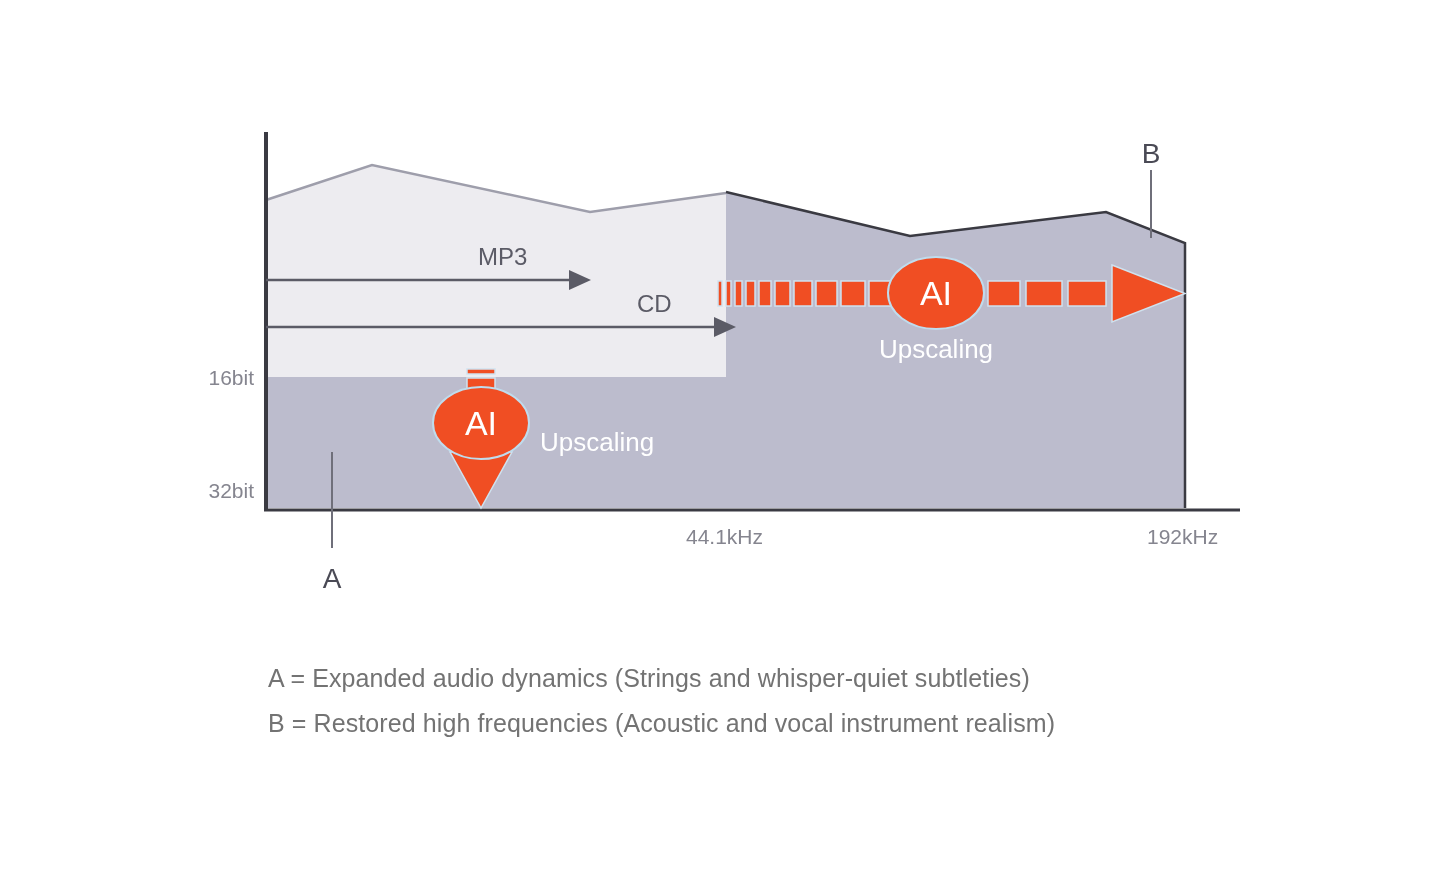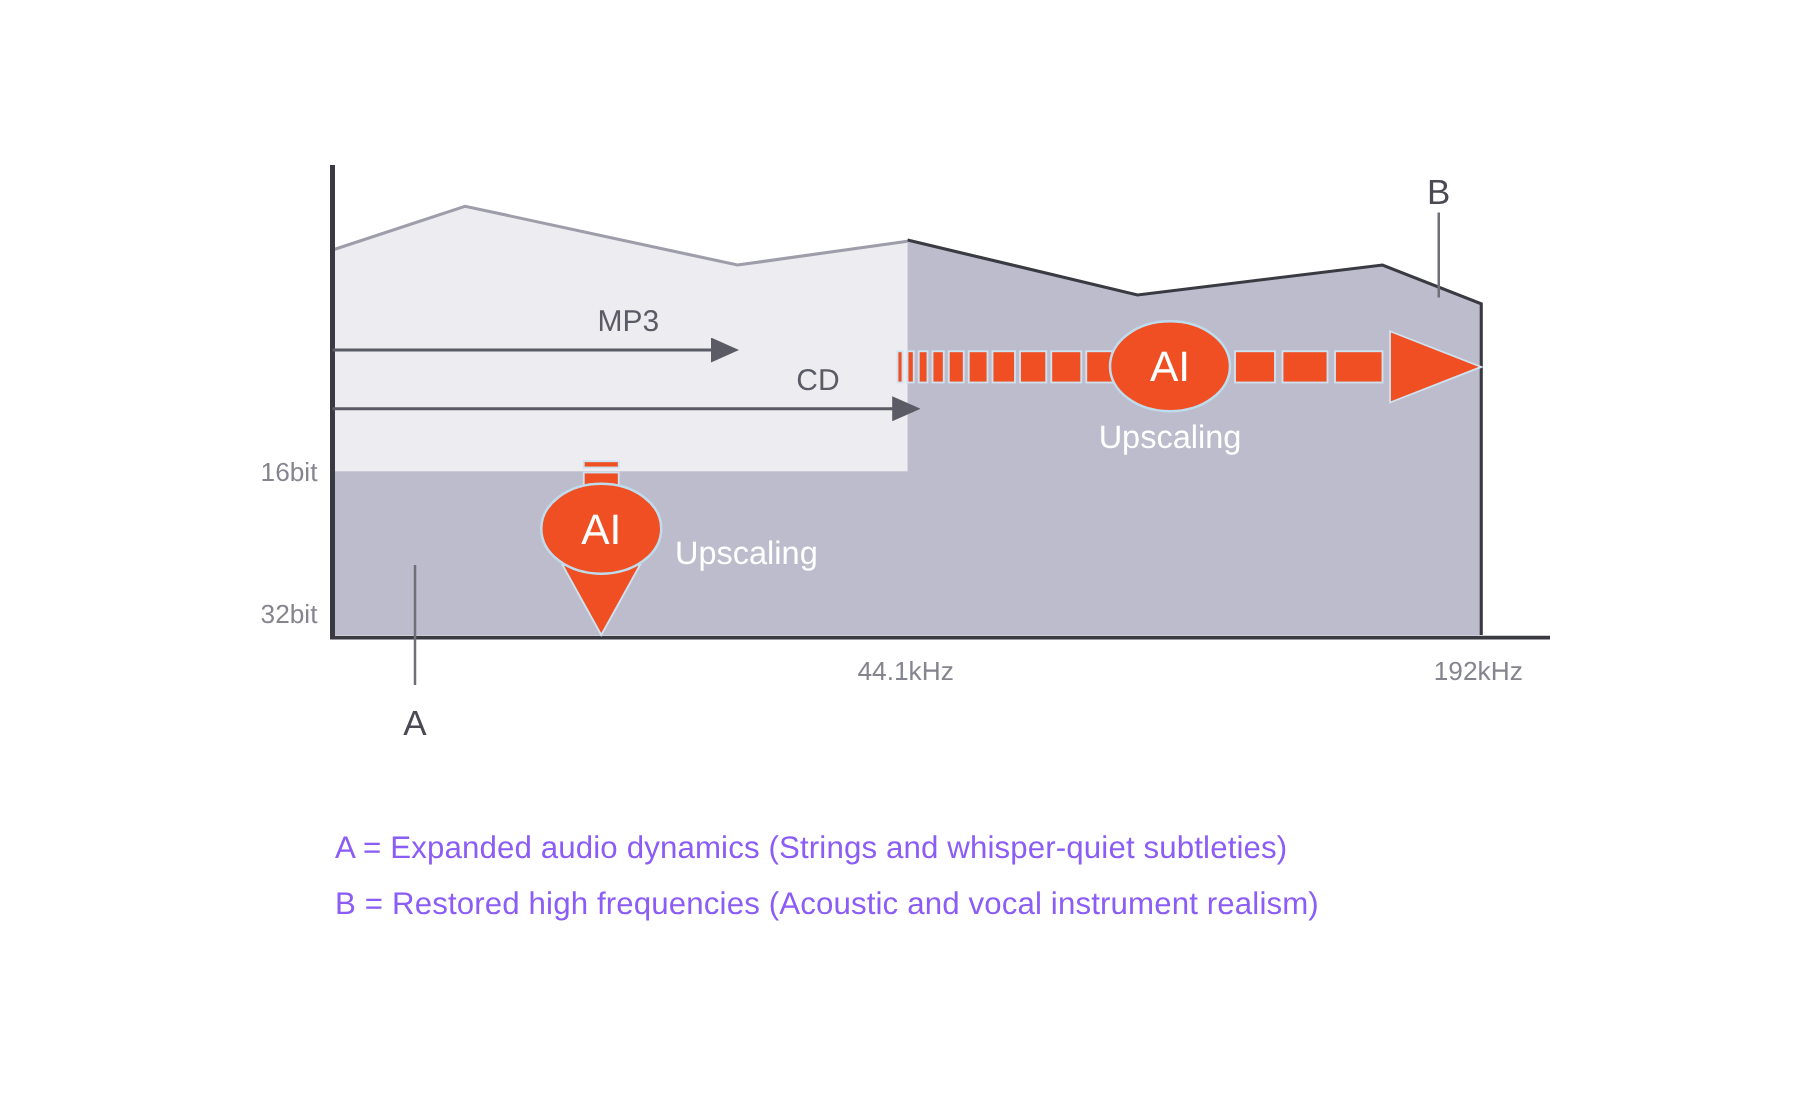--- a/index.html
+++ b/index.html
@@ -48,21 +48,21 @@
     font-weight: 400;
   }
   .upscaling-text {
     font-size: 26px;
     fill: #ffffff;
   }
   .legend-line {
     position: absolute;
     left: 268px;
     font-size: 25px;
-    color: #8b5cf6;
+    color: #737373;
     white-space: nowrap;
     letter-spacing: 0.1px;
   }
   #legend-a { top: 664px; }
   #legend-b { top: 709px; }
 </style>
 </head>
 <body>
 
 <div id="stage">

